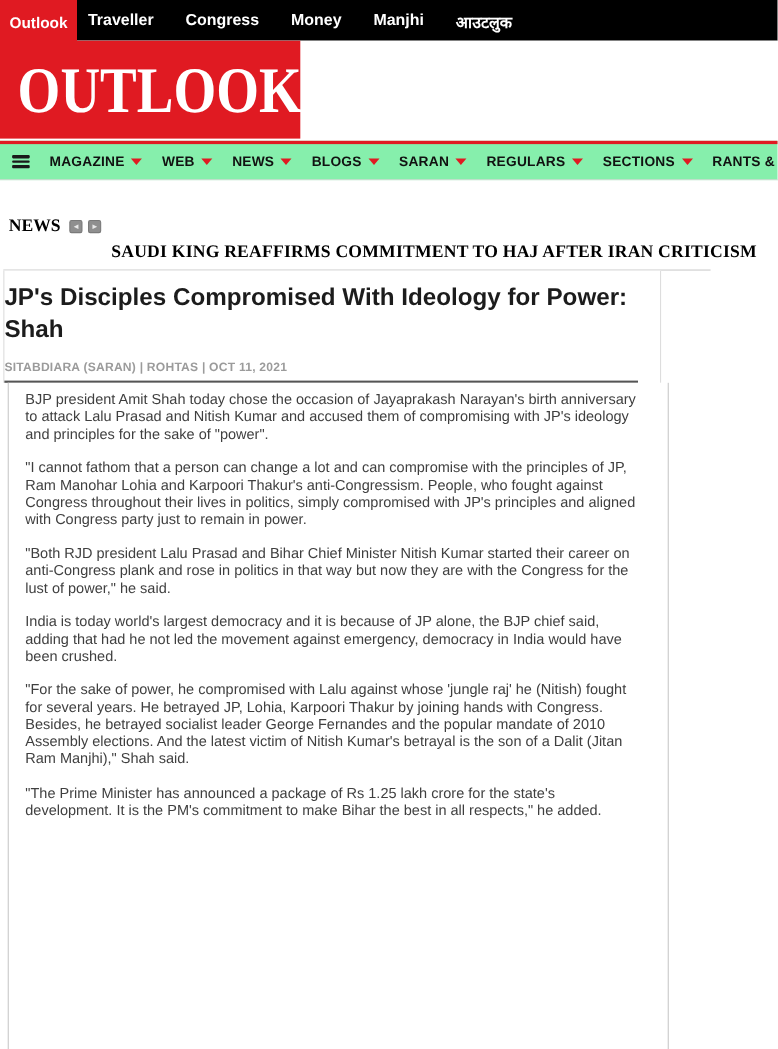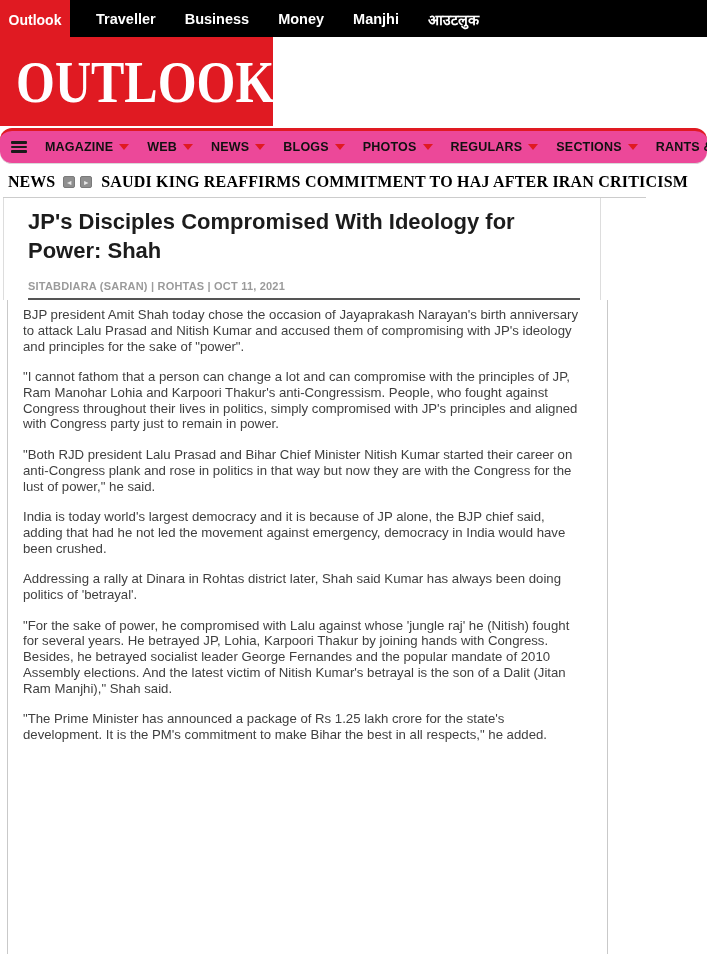--- a/index.html
+++ b/index.html
@@ -6,54 +6,54 @@
   body{
     width:707px;height:954px;background:#fff;overflow:hidden;position:relative;
     font-family:"Liberation Sans",sans-serif;
   }
   
   .topbar{background:#000;height:37px;display:flex;align-items:flex-start;}
   .outlook-tab{
     background:#e01a22;width:70px;height:40px;display:flex;align-items:center;justify-content:center;
     color:#fff;font-weight:bold;font-size:14px;flex:0 0 auto;cursor:pointer;
   }
-  .topbar-items{display:flex;align-items:center;height:37px;margin-left:26px;gap:29px;}
+  .topbar-items{display:flex;align-items:center;height:37px;margin-left:10px;gap:29px;}
   .topbar-item{color:#fff;font-weight:bold;font-size:14.5px;cursor:pointer;white-space:nowrap;}
   
   .logo-row{height:89px;background:#fff;}
   .logo-box{width:273px;height:89px;background:#e01a22;display:flex;align-items:center;cursor:pointer;}
   .logo-text{
     font-family:"Liberation Serif",serif;font-weight:bold;color:#fff;
     font-size:50px;letter-spacing:0px;margin-left:16px;transform:scaleY(1.18);transform-origin:center;
   }
   
   .nav{
-    margin-top:2px;border-top:3px solid #e01a22;background:#ec4899;height:32px;
-    display:flex;align-items:center;padding:0 6px;border-bottom:1px solid #d9d9d9;border-radius:12px;
+    margin-top:2px;border-top:3px solid #e01a22;background:#86efac;height:32px;
+    display:flex;align-items:center;padding:0 6px;border-bottom:1px solid #d9d9d9;
   }
   .hamburger{width:16px;height:12px;margin-left:5px;display:flex;flex-direction:column;justify-content:space-between;cursor:pointer;flex:0 0 auto;}
   .hamburger i{display:block;height:2.6px;background:#1a1a1a;border-radius:1px;}
   .nav-item{
     display:flex;align-items:center;margin-left:18px;cursor:pointer;white-space:nowrap;
     font-weight:bold;font-size:12.5px;letter-spacing:0.2px;color:#111;
   }
   .caret{width:0;height:0;border-left:5px solid transparent;border-right:5px solid transparent;border-top:6px solid #e01a22;margin-left:6px;}
   
   .ticker{display:flex;align-items:center;padding:9px 0 6px 8px;gap:5px;background:#fff;}
   .ticker-label{font-family:"Liberation Serif",serif;font-weight:bold;font-size:16px;color:#000;margin-right:3px;}
   .ticker-btn{
     width:12px;height:12px;background:#8f8f8f;border:1px solid #7a7a7a;border-radius:2px;
     color:#e8e8e8;font-size:7px;line-height:11px;text-align:center;cursor:pointer;flex:0 0 auto;padding:0;
   }
-  .ticker-headline{font-family:"Liberation Serif",serif;font-weight:bold;font-size:16px;color:#000;letter-spacing:0.2px;margin-left:4px;cursor:pointer;white-space:nowrap;}
+  .ticker-headline{font-family:"Liberation Serif",serif;font-weight:bold;font-size:16px;color:#000;letter-spacing:0.2px;margin-left:4px;cursor:pointer;white-space:nowrap;margin-top:48px;}
   
   .article-wrap{margin-left:3px;width:643px;border-top:1px solid #ccc;}
   .header-box{
     width:598px;box-sizing:border-box;border-left:1px solid #ddd;border-right:1px solid #ddd;
-    padding:10px 20px 0 24px;background:#fff;
+    padding:10px 20px 0 0;background:#fff;
   }
   .article-title{margin:0;font-size:22px;line-height:1.3;font-weight:bold;color:#1c1c1c;}
   .byline{margin-top:15px;font-size:11px;font-weight:bold;color:#9b9b9b;letter-spacing:0.2px;}
   .byline-divider{height:2px;background:#555;margin-top:6px;}
   .body-box{
     margin-left:4px;width:601px;height:655px;box-sizing:border-box;overflow:hidden;
     border:1px solid #c9c9c9;border-top:none;padding:7px 26px 0 15px;background:#fff;
   }
   .body-box p{margin:0 0 15px 0;font-size:13.2px;line-height:15.7px;color:#3f3f3f;}
 </style>
@@ -61,21 +61,21 @@
 <body>
 
 <div class="topbar">
   <div class="outlook-tab">
     <span>Outlook</span>
   </div>
   <div class="topbar-items">
 
       <span class="topbar-item">Traveller</span>
 
-      <span class="topbar-item">Business</span>
+      <span class="topbar-item">Congress</span>
 
       <span class="topbar-item">Money</span>
 
       <span class="topbar-item">Manjhi</span>
 
       <span class="topbar-item">आउटलुक</span>
     </div>
 </div>
 
 <div class="logo-row">
@@ -106,21 +106,21 @@
         <span>NEWS</span>
         <span class="caret"></span>
       </span>
 
       <span class="nav-item">
         <span>BLOGS</span>
         <span class="caret"></span>
       </span>
 
       <span class="nav-item">
-        <span>PHOTOS</span>
+        <span>SARAN</span>
         <span class="caret"></span>
       </span>
 
       <span class="nav-item">
         <span>REGULARS</span>
         <span class="caret"></span>
       </span>
 
       <span class="nav-item">
         <span>SECTIONS</span>
@@ -153,19 +153,18 @@
 
       <p>"I cannot fathom that a person can change a lot and can compromise with the principles of JP, Ram Manohar Lohia and Karpoori Thakur's anti-Congressism. People, who fought against Congress throughout their lives in politics, simply compromised with JP's principles and aligned with Congress party just to remain in power.</p>
 
       <p>"Both RJD president Lalu Prasad and Bihar Chief Minister Nitish Kumar started their career on anti-Congress plank and rose in politics in that way but now they are with the Congress for the lust of power," he said.</p>
 
 
 
       <p>India is today world's largest democracy and it is because of JP alone, the BJP chief said, adding that had he not led the movement against emergency, democracy in India would have been crushed.</p>
 
 
-      <p>Addressing a rally at Dinara in Rohtas district later, Shah said Kumar has always been doing politics of 'betrayal'.</p>
 
       <p>"For the sake of power, he compromised with Lalu against whose 'jungle raj' he (Nitish) fought for several years. He betrayed JP, Lohia, Karpoori Thakur by joining hands with Congress. Besides, he betrayed socialist leader George Fernandes and the popular mandate of 2010 Assembly elections. And the latest victim of Nitish Kumar's betrayal is the son of a Dalit (Jitan Ram Manjhi)," Shah said.</p>
 
       <p>"The Prime Minister has announced a package of Rs 1.25 lakh crore for the state's development. It is the PM's commitment to make Bihar the best in all respects," he added.</p>
     </div>
 </div>
 
 </body></html>

